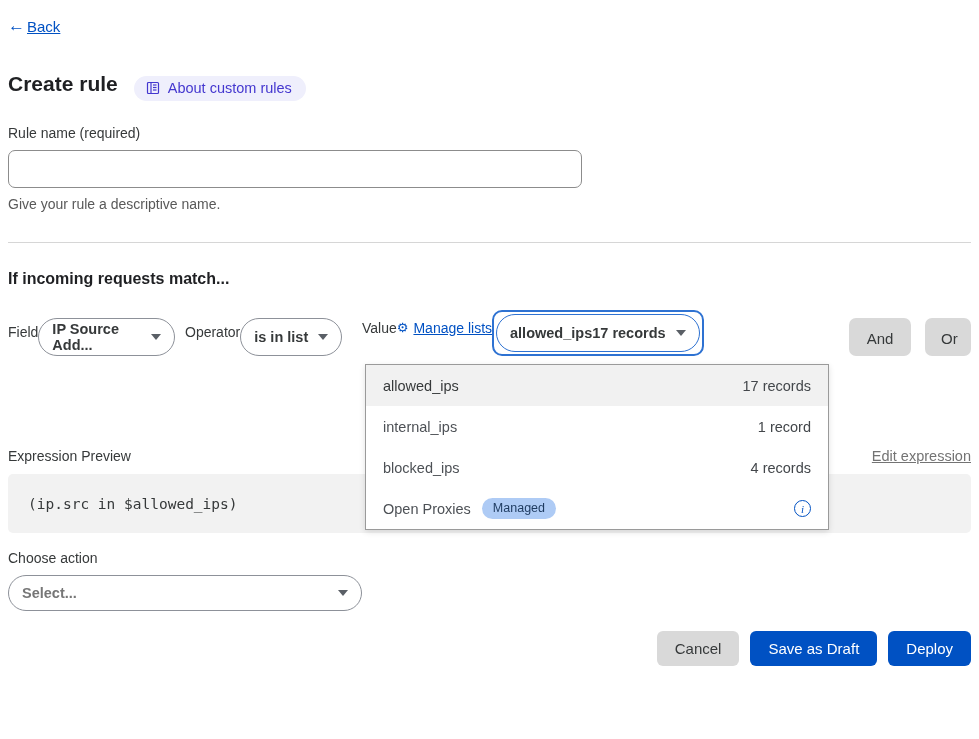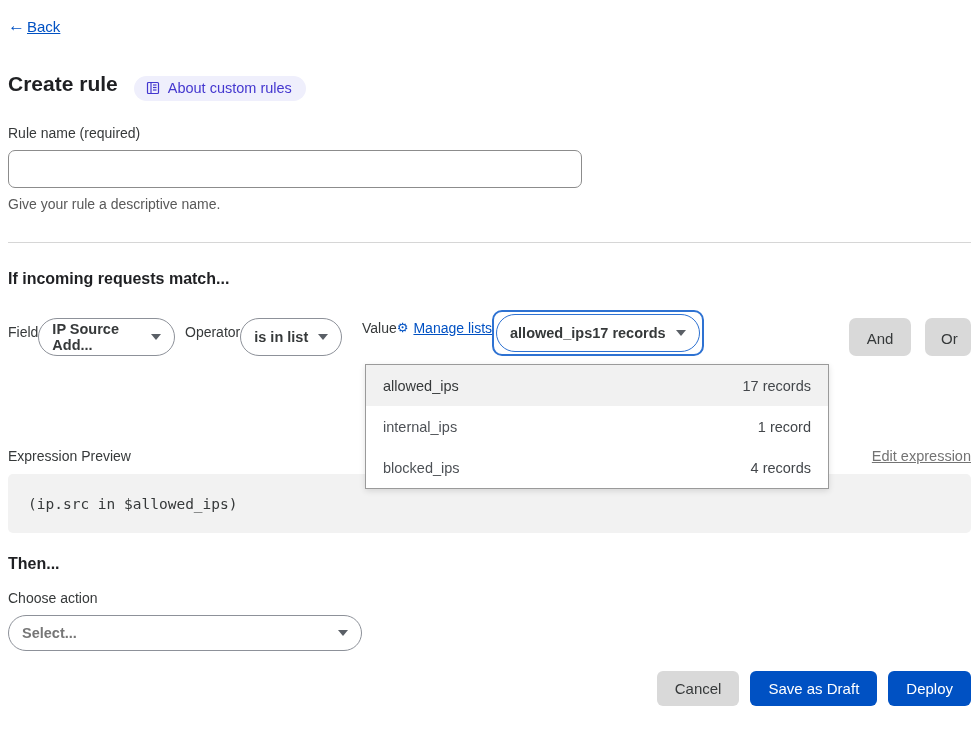--- a/index.html
+++ b/index.html
@@ -192,38 +192,44 @@
             <span>internal_ips</span>
           </span>
           <span class="item-meta">1 record</span>
         </div>
         <div class="dropdown-item">
           <span class="item-left">
             <span>blocked_ips</span>
           </span>
           <span class="item-meta">4 records</span>
         </div>
+        <div class="dropdown-item">
+          <span class="item-left">
+            <span>Open Proxies</span>
+            <span class="managed-badge">Managed</span>
+          </span>
+          <span class="info-icon">i</span>
+        </div>
       </div>
     </div>
 
     <button class="gray-btn and-btn">And</button>
     <button class="gray-btn or-btn">Or</button>
   </div>
 
   
   <div class="expression-header">
     <span class="expression-label">Expression Preview</span>
     <span class="edit-expression-link">Edit expression</span>
   </div>
   <div class="expression-box">
     <code class="expression-code">(ip.src in $allowed_ips)</code>
   </div>
 
   
-  <div class="then-heading">Then...</div>
   <div class="action-label">Choose action</div>
   <div class="select action-select">
     <span class="placeholder-text">Select...</span>
     <span class="chevron"></span>
   </div>
 
   
   <div class="footer-row">
     <button class="footer-btn cancel-btn">Cancel</button>
     <button class="footer-btn blue-btn">Save as Draft</button>

